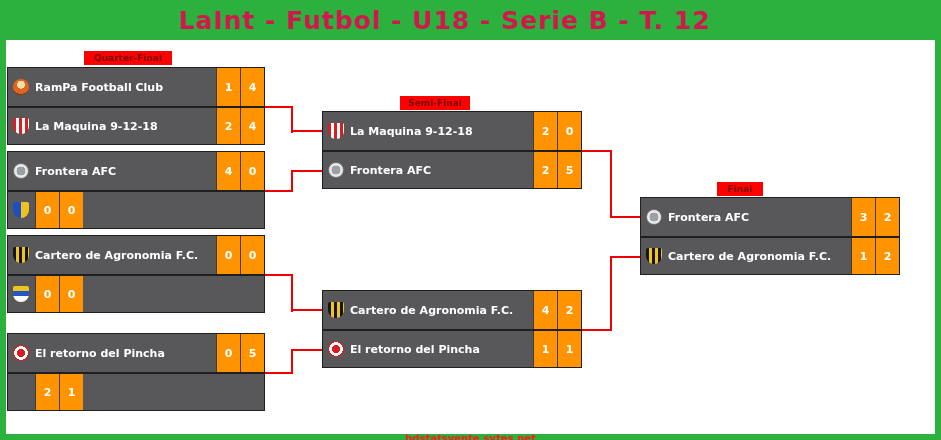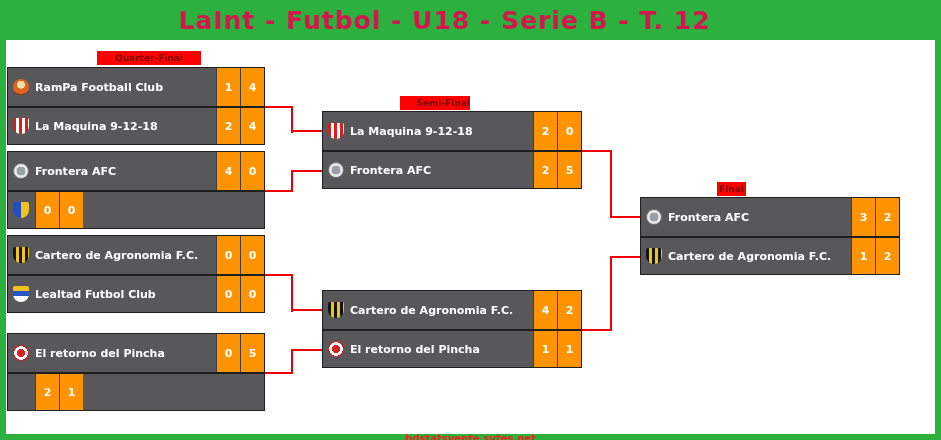--- a/index.html
+++ b/index.html
@@ -100,23 +100,23 @@
 </head>
 <body>
 
 <div class="canvas">
   <div class="inner"></div>
 
   <div class="header">
     <div class="header-title">LaInt - Futbol - U18 - Serie B - T. 12</div>
   </div>
 
-  <div class="round-label" style="left:97px; top:51px; width:104px;">Quarter-Final</div>
-  <div class="round-label" style="left:400px; top:96px; width:70px;text-align:right;">Semi-Final</div>
-  <div class="round-label" style="left:717px; top:182px; width:29px;">Final</div>
+  <div class="round-label" style="left:84px; top:51px; width:88px;">Quarter-Final</div>
+  <div class="round-label" style="left:400px; top:96px; width:70px;">Semi-Final</div>
+  <div class="round-label" style="left:717px; top:182px; width:46px;">Final</div>
 
   <div class="match" style="left:7px; top:67px;">
     <div class="team-row">
       <span class="logo rampa"></span>
       <span class="tname">RamPa Football Club</span>
       <span class="score">1</span>
       <span class="score">4</span>
     </div>
     <div class="team-row">
       <span class="logo maquina"></span>
@@ -142,21 +142,20 @@
 
   <div class="match" style="left:7px; top:235px;">
     <div class="team-row">
       <span class="logo cartero"></span>
       <span class="tname">Cartero de Agronomia F.C.</span>
       <span class="score">0</span>
       <span class="score">0</span>
     </div>
     <div class="team-row">
       <span class="logo lealtad"></span>
-      <span class="tname">Lealtad Futbol Club</span>
       <span class="score">0</span>
       <span class="score">0</span>
     </div>
   </div>
 
   <div class="match" style="left:7px; top:333px;">
     <div class="team-row">
       <span class="logo pincha"></span>
       <span class="tname">El retorno del Pincha</span>
       <span class="score">0</span>

